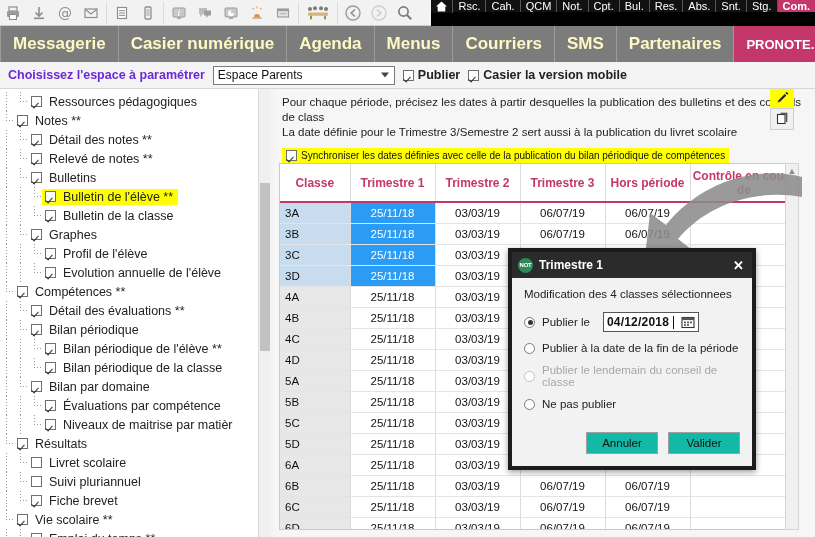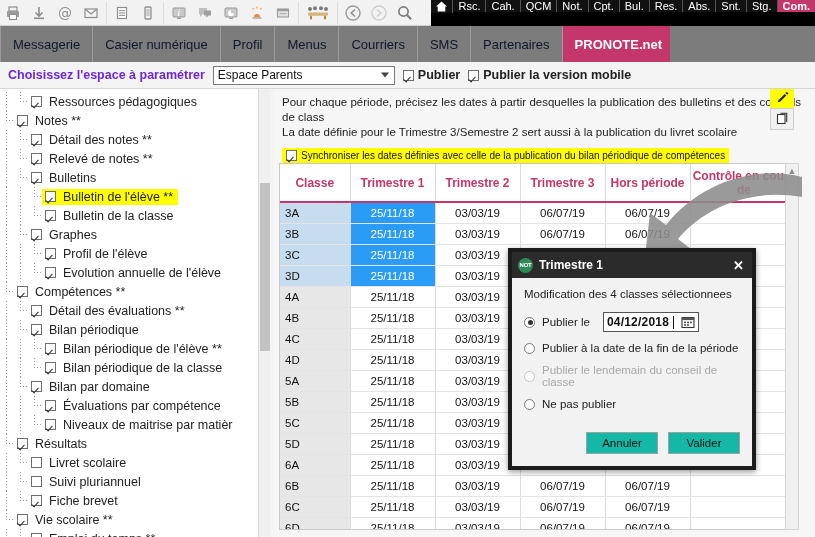--- a/index.html
+++ b/index.html
@@ -42,22 +42,23 @@
   .tabstrip .tab.home { padding: 0 4px; background:#111; }
   .tabstrip .tab.active { background: #c4376a; border-right: none; font-weight: bold; }
 
   
   .menubar {
     position: absolute; left: 0; top: 26px; width: 815px; height: 36px;
     background: #7c7c7c; display: flex; align-items: stretch;
   }
   .menubar .mitem {
     display: flex; align-items: center; padding: 0 12px;
-    color: #0f172a; font-size: 13px; border-right: 1px solid #9b9b9b;
+    color: #fef9c3; font-size: 17px; border-right: 1px solid #9b9b9b;
     white-space: nowrap;
+    font-weight: bold;
   }
   .menubar .mitem:first-child { border-left: 1px solid #9b9b9b; }
   .menubar .mitem.brand {
     background: #c4376a; color: #fff; font-weight: bold; font-size: 13px;
     border-right: none; gap: 8px; padding-right: 8px;
   }
 
   
   .parambar {
     position: absolute; left: 0; top: 62px; width: 815px; height: 27px;
@@ -364,21 +365,21 @@
     <div class="tab">Res.</div>
     <div class="tab">Abs.</div>
     <div class="tab">Snt.</div>
     <div class="tab">Stg.</div>
     <div class="tab active">Com.</div>
   </div>
 
   <div class="menubar">
     <div class="mitem">Messagerie</div>
     <div class="mitem">Casier numérique</div>
-    <div class="mitem">Profil</div>
+    <div class="mitem">Agenda</div>
     <div class="mitem">Menus</div>
     <div class="mitem">Courriers</div>
     <div class="mitem">SMS</div>
     <div class="mitem">Partenaires</div>
     <div class="mitem brand">
       <span>PRONOTE.net</span>
 
     </div>
   </div>
 
@@ -387,21 +388,21 @@
     <div class="selectbox">
       <span>Espace Parents</span>
       <span class="caret"></span>
     </div>
     <div class="cbrow">
       <span class="cb checked"></span>
       <span>Publier</span>
     </div>
     <div class="cbrow">
       <span class="cb checked"></span>
-      <span>Publier la version mobile</span>
+      <span>Casier la version mobile</span>
     </div>
   </div>
 
   <div class="tree-wrap">
     <div class="tree" id="tree">
         <div class="trow">
           <span class="guide dots"></span>
           <span class="elbow"></span>
           <span class="hlbox">
             <span class="cb checked"></span>

